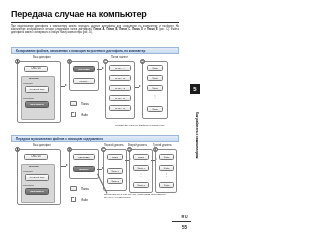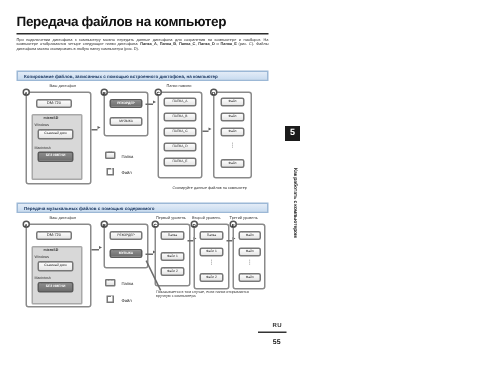--- a/index.html
+++ b/index.html
@@ -167,21 +167,21 @@
   .foot-pg{
     position:absolute;right:13px;bottom:13px;
     font-size:4.6px;font-weight:bold;color:#222;
   }
 </style>
 </head>
 <body>
 
 <div class="page">
 
-  <div class="title">Передача файлов на компьютер</div>
+  <div class="title">Передача случае на компьютер</div>
   <div class="title-rule"></div>
 
   <div class="intro">При подключении диктофона к компьютеру можно передать данные диктофона для сохранения на компьютере и наоборот. На компьютере отображаются четыре следующие папки диктофона: <b>Папка_A</b>, <b>Папка_B</b>, <b>Папка_C</b>, <b>Папка_D</b> и <b>Папка_E</b> (рис. C). Файлы диктофона можно скопировать в любую папку компьютера (рис. D).</div>
 
   <div class="sec-head" id="sec1">
     <span>Копирование файлов, записанных с помощью встроенного диктофона, на компьютер</span>
   </div>
 
   <div class="diagram" id="dia1">
 

